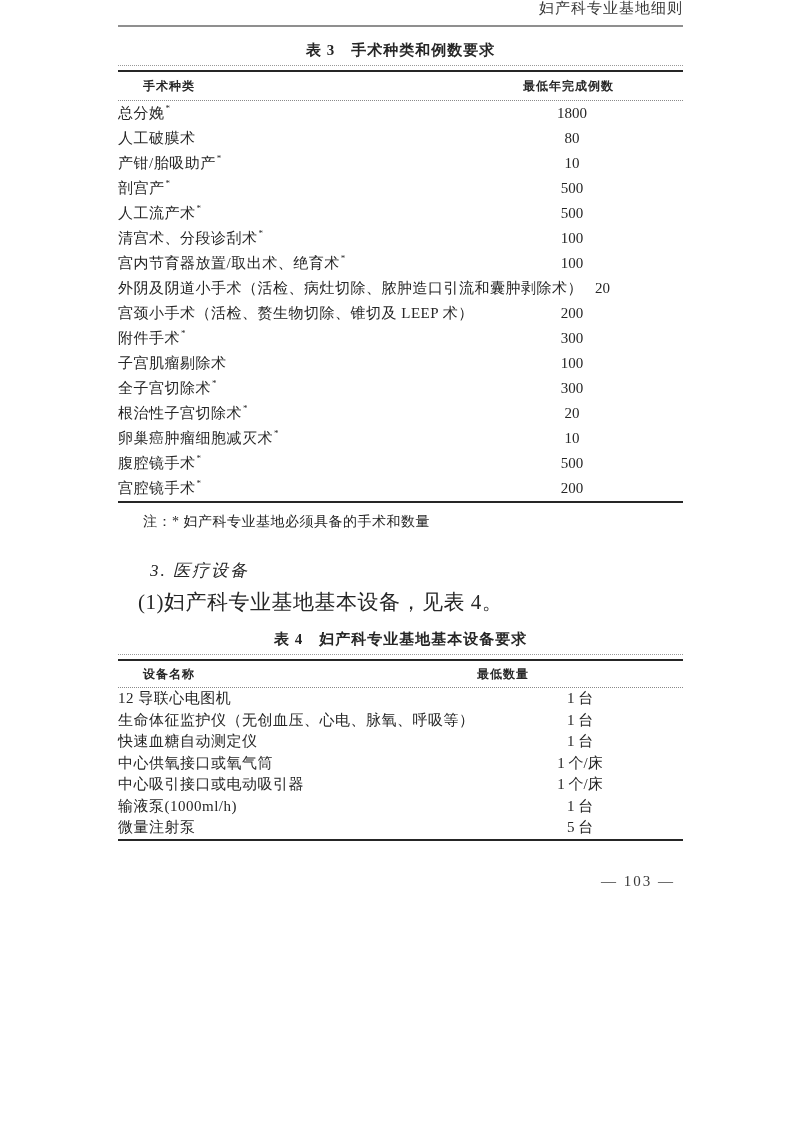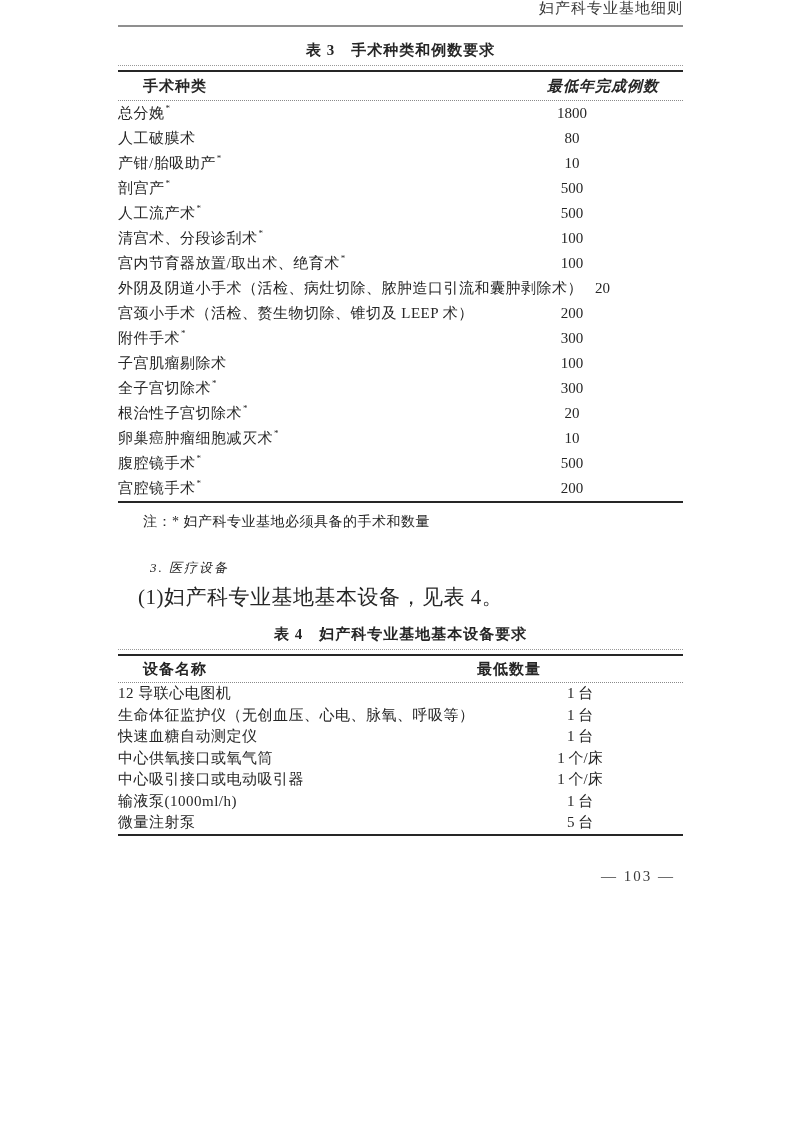--- a/index.html
+++ b/index.html
@@ -10,36 +10,36 @@
   }
   .content{width:565px;margin-left:118px;position:relative;}
 
   .running-head{height:16px;line-height:16px;text-align:right;font-size:15px;letter-spacing:1px;color:#3a3a3a;}
   .head-rule{margin-top:9px;height:2px;background:#8f8f8f;}
 
   .caption{margin-top:14px;height:18px;line-height:18px;text-align:center;font-weight:bold;font-size:15px;letter-spacing:1px;}
 
   .rule-top{margin-top:6px;height:4px;border-top:1px dotted #999;border-bottom:2.5px solid #262626;}
   .tbl{border-bottom:2.5px solid #262626;}
-  .thead{display:flex;align-items:center;border-bottom:1px dotted #8a8a8a;font-weight:bold;font-size:15px;letter-spacing:1px;}
+  .thead{display:flex;align-items:center;border-bottom:1px dotted #8a8a8a;font-weight:bold;font-size:12px;letter-spacing:1px;}
   .t3 .thead{height:28px;}
   .t4 .thead{height:26px;}
   .thead .cname{flex:1;padding-left:25px;}
   .row{display:flex;align-items:center;font-size:15px;}
   .t3 .row{height:25px;}
   .t4 .row{height:21.5px;}
   .row .name{flex:1;letter-spacing:0.5px;white-space:nowrap;}
   .row .name sup{font-size:9px;position:relative;top:-1px;margin-left:1px;}
-  .t3 .cval{width:160px;text-align:center;font-style:italic;}
+  .t3 .cval{width:160px;}
   .t3 .val{width:160px;text-align:center;padding-right:62px;box-sizing:border-box;}
   .t4 .cval{width:206px;}
   .t4 .val{width:206px;text-align:center;}
 
   .note{margin-top:10px;font-size:14px;padding-left:25px;letter-spacing:0.5px;}
-  .sec{margin-top:28px;font-size:13px;font-style:italic;padding-left:32px;letter-spacing:2px;}
+  .sec{margin-top:28px;font-size:17px;font-style:italic;padding-left:32px;letter-spacing:2px;}
   .para{margin-top:6px;font-size:21px;padding-left:20px;letter-spacing:0.5px;}
   .pageno{margin-top:32px;text-align:right;font-size:15px;padding-right:8px;letter-spacing:2px;color:#3a3a3a;}
 </style>
 </head>
 <body>
 
 <div class="content">
 
   <div class="running-head">妇产科专业基地细则</div>
   <div class="head-rule"></div>

